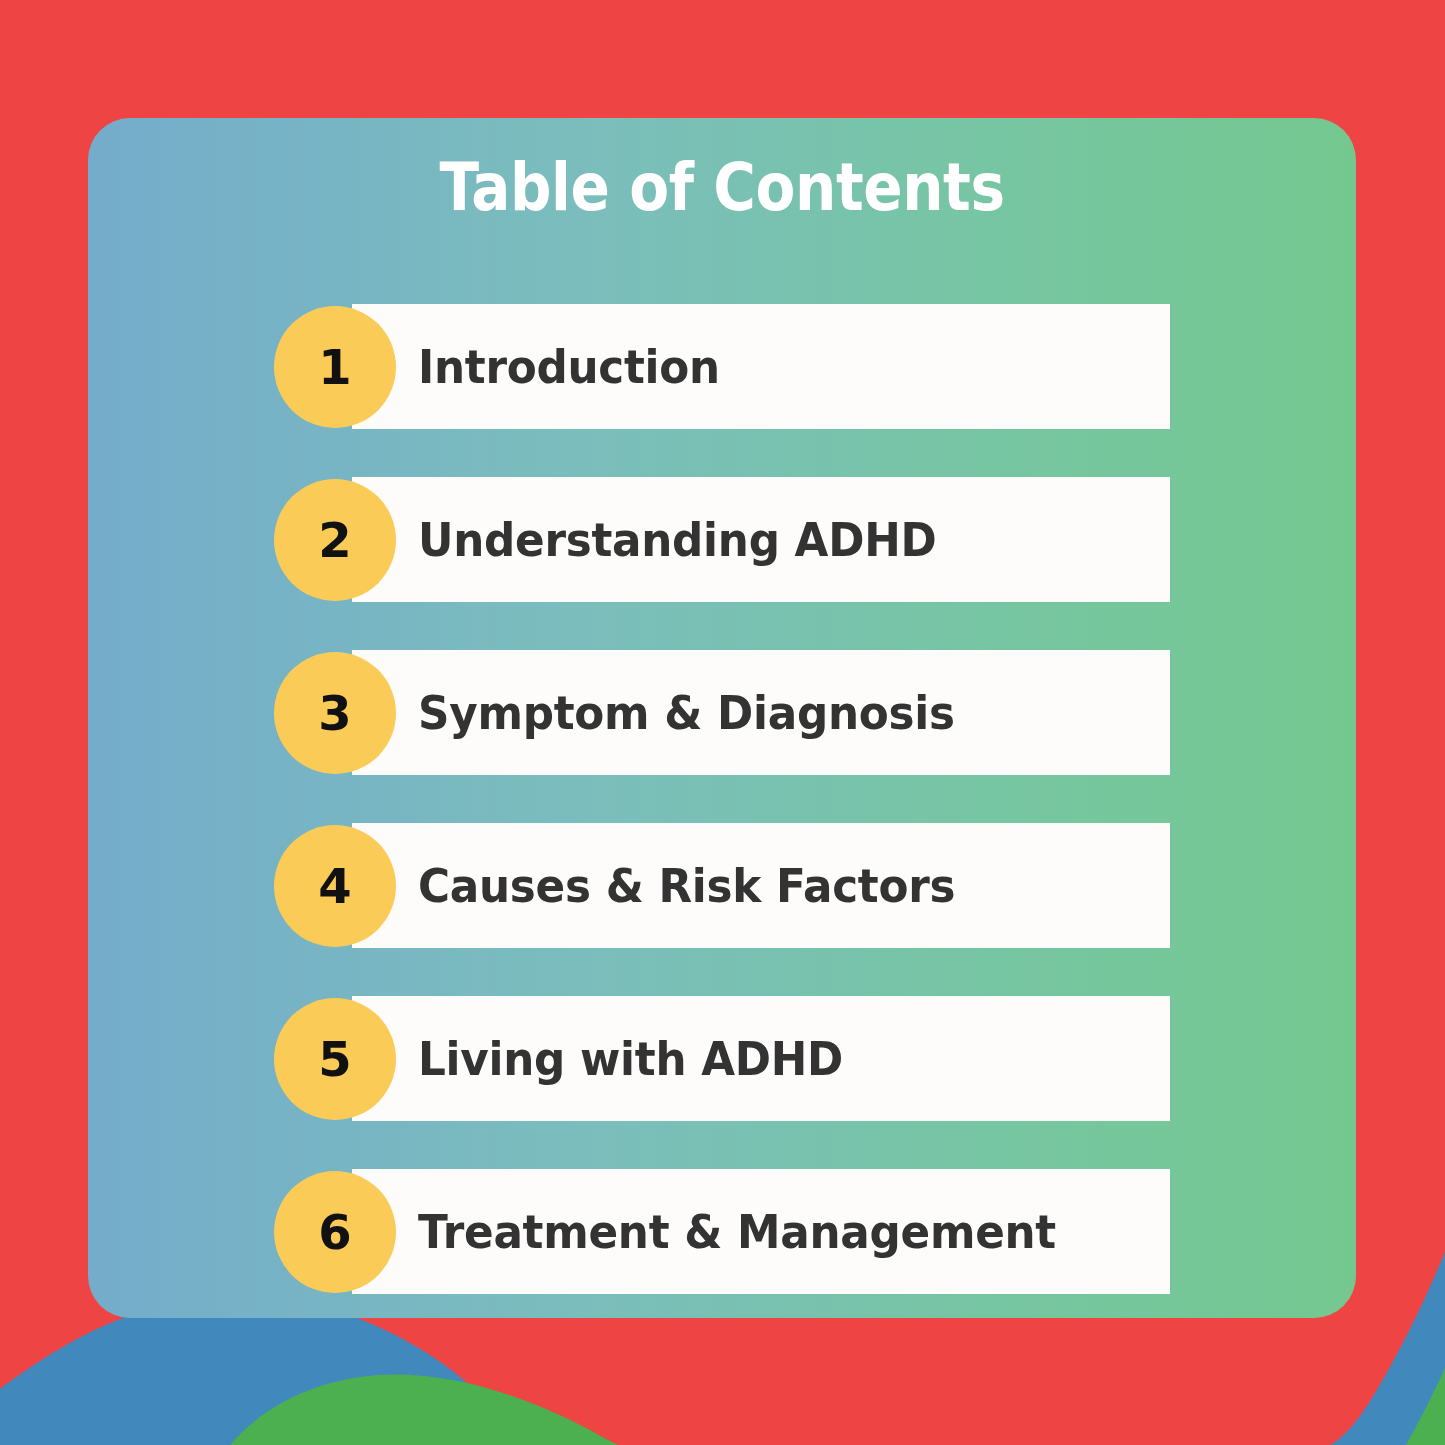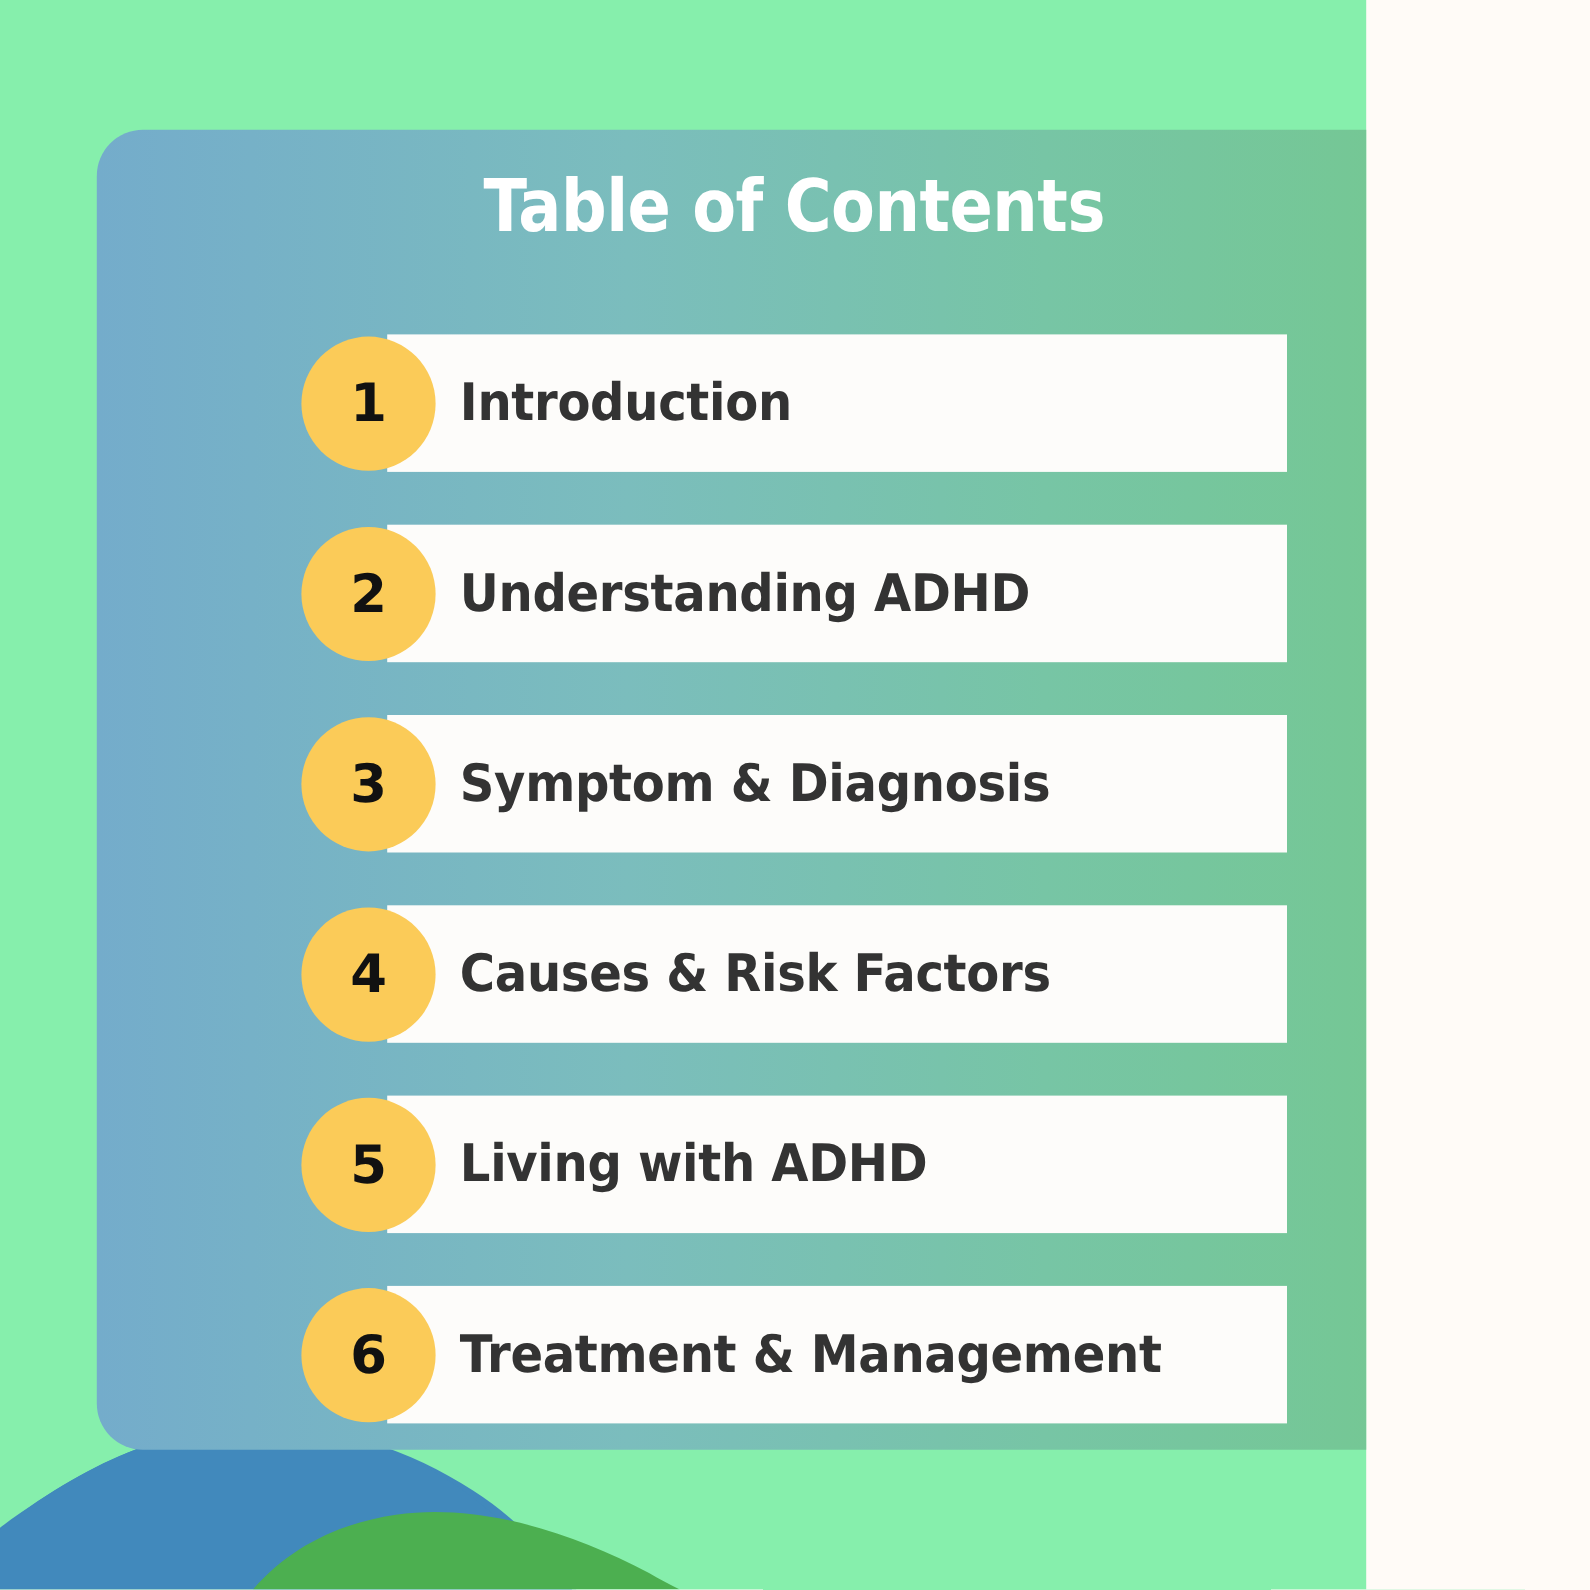--- a/index.html
+++ b/index.html
@@ -4,22 +4,22 @@
 <style>
   * { margin:0; padding:0; box-sizing:border-box; }
   html, body {
     width:1445px; height:1445px;
     background:#FFFBF7;
     font-family:"Liberation Sans", sans-serif;
     overflow:hidden;
   }
   #stage {
     position:relative;
-    width:1242px; height:1445px;
-    background:#86efac;
+    width:1445px; height:1445px;
+    background:#ef4444;
     overflow:hidden;
   }
 
   
   #decor {
     position:absolute;
     left:0; top:0;
     width:1445px; height:1445px;
     pointer-events:none;
   }

